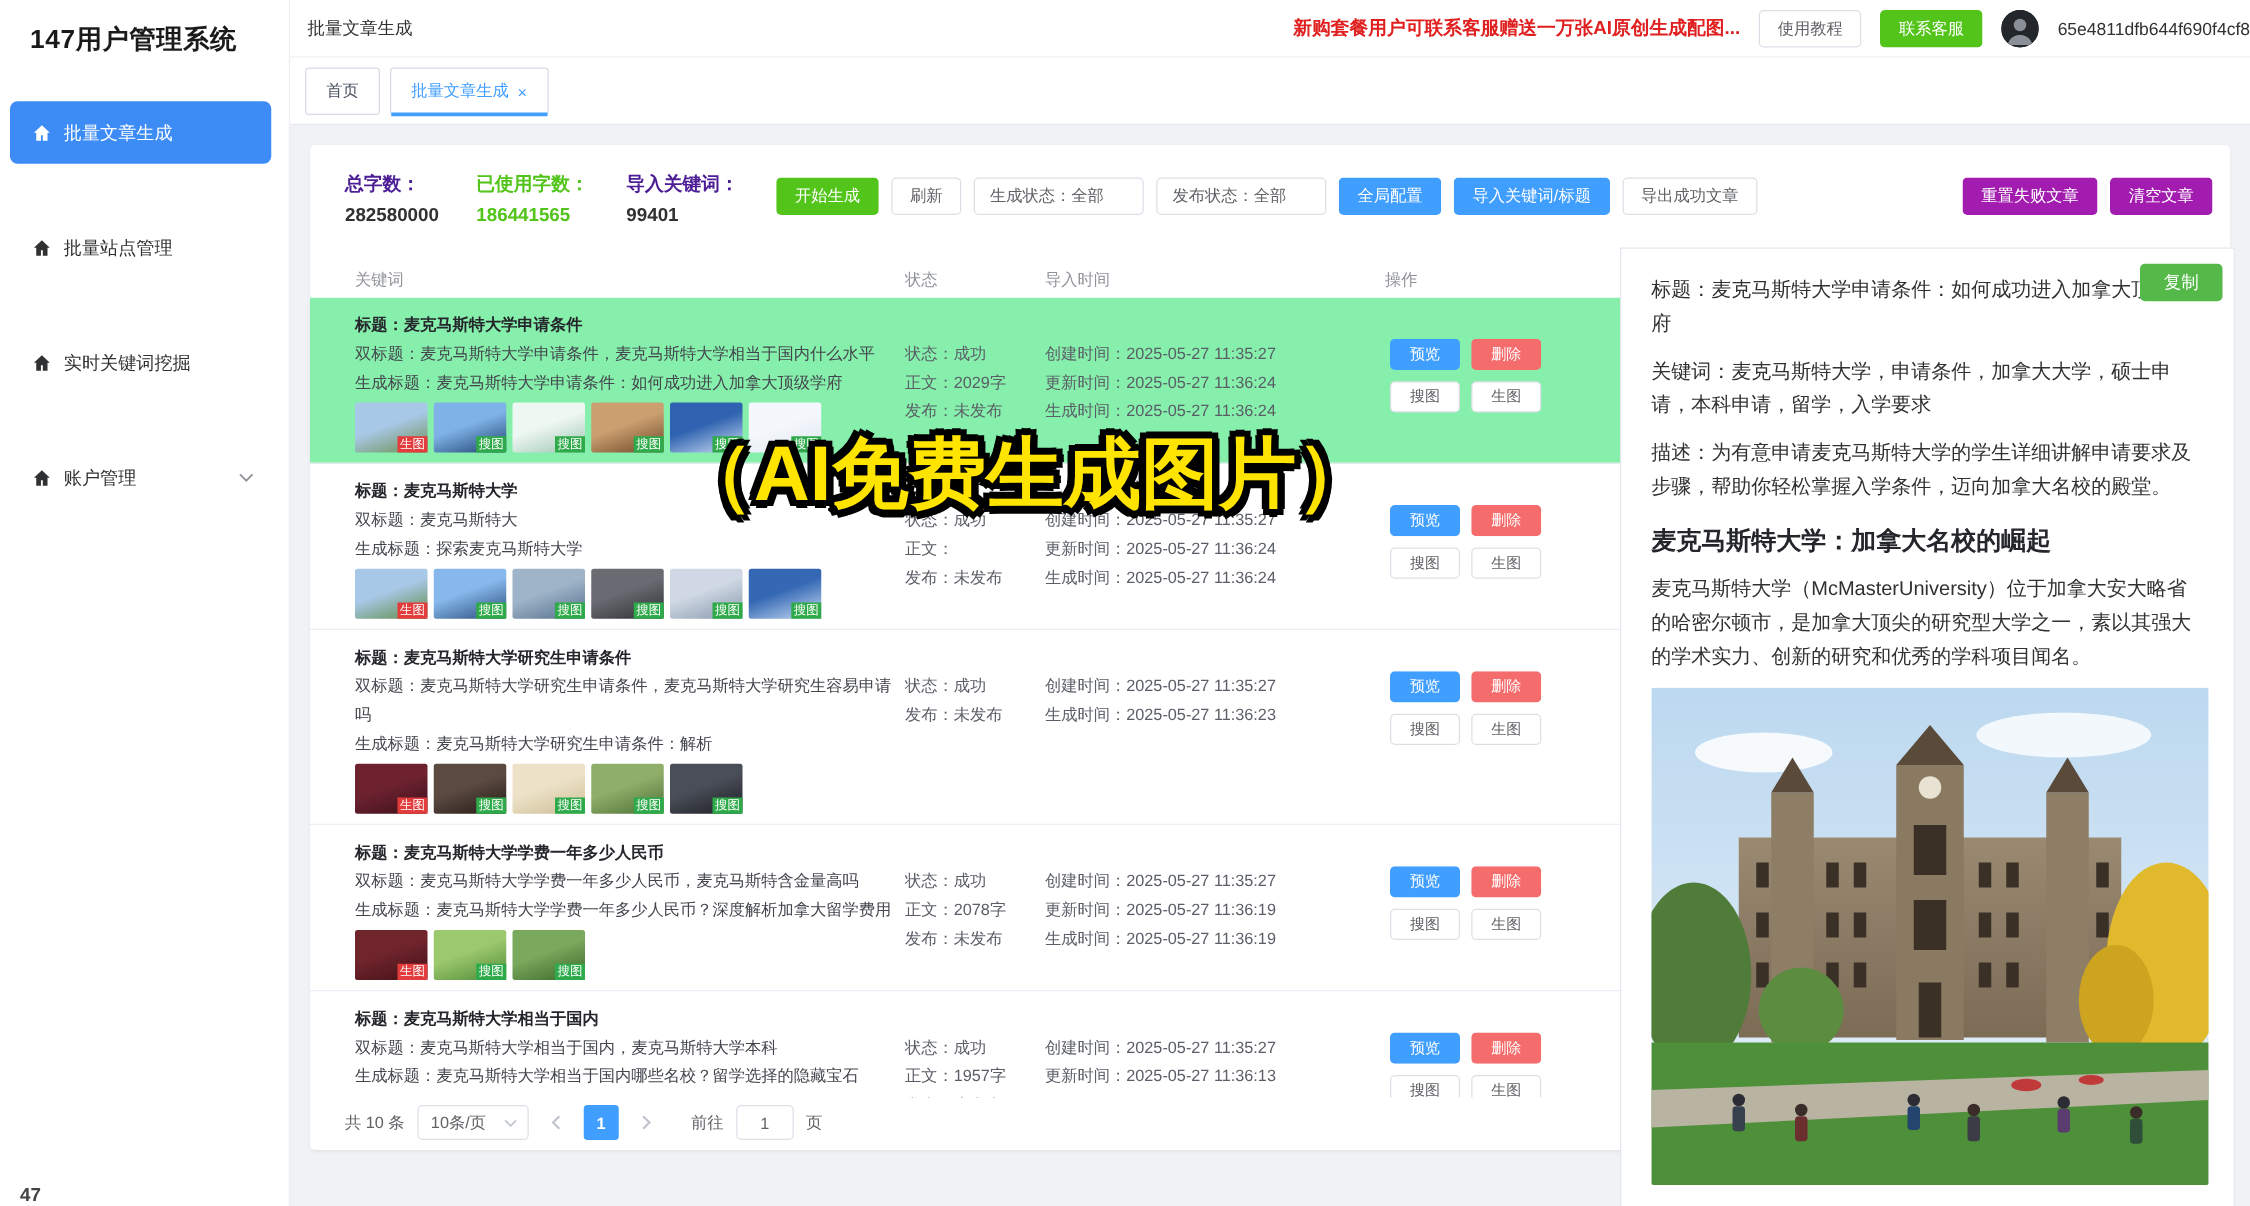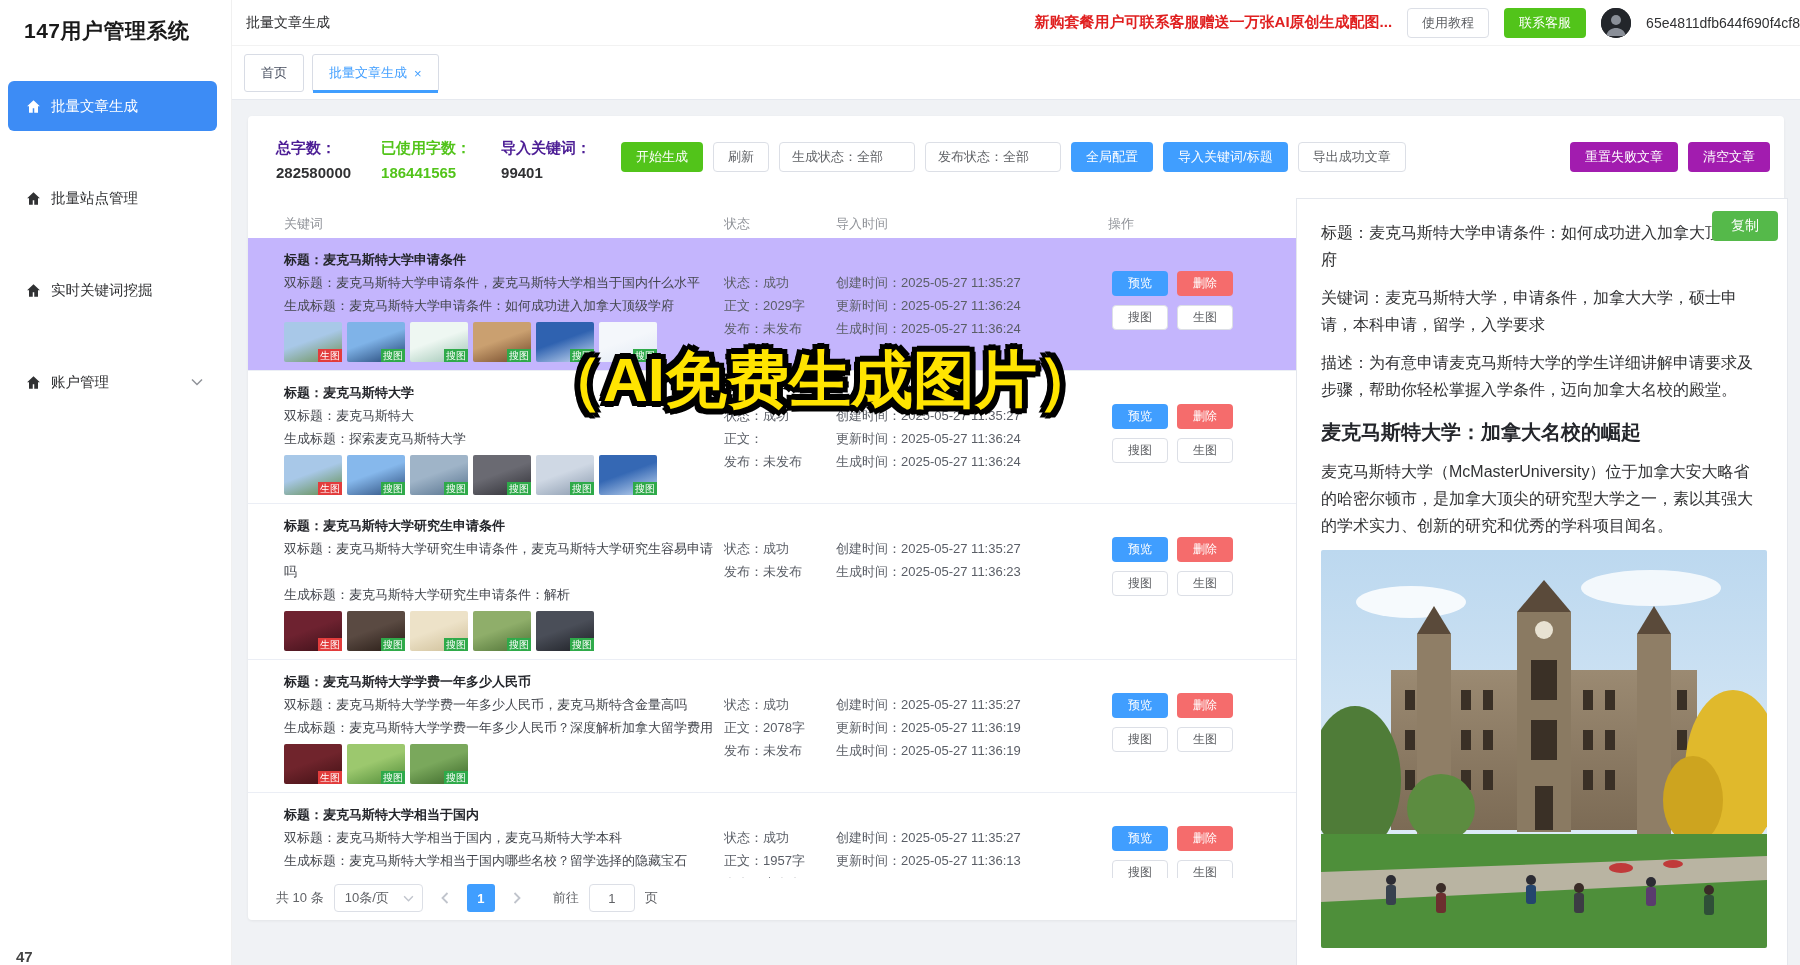--- a/index.html
+++ b/index.html
@@ -57,21 +57,21 @@
     font-size:13px;display:inline-flex;align-items:center;padding:0 12px;margin-right:10px;
     min-width:136px;cursor:pointer;}
   .spacer{flex:1;}
 
   
   .thead{display:grid;grid-template-columns:440px 112px 272px auto;padding-left:36px;
     margin-top:24px;font-size:13px;color:#909399;height:28px;align-items:center;}
   .rows{height:640px;overflow:hidden;}
   .trow{display:grid;grid-template-columns:440px 112px 272px auto;padding:10px 0 8px 36px;
     border-bottom:1px solid #ebeef5;}
-  .trow.selected{background:#c4b5fd;}
+  .trow.selected{background:#86efac;}
   .kw p{margin:0;font-size:13px;line-height:23px;color:#43464d;}
   .kw p.t{font-weight:bold;color:#24262b;}
   .thumbs{display:flex;gap:5px;margin-top:5px;}
   .thumb{position:relative;width:58px;height:40px;border-radius:2px;flex:0 0 auto;}
   .thumb .tag{position:absolute;right:0;bottom:0;font-size:10px;color:#fff;padding:0 2px;line-height:13px;}
   .tag.gen{background:#e23c3c;}
   .tag.search{background:#2faa4a;}
   .col3 p,.col2 p{margin:0;font-size:13px;line-height:23px;color:#5a5e66;}
   .col2,.col3,.col4{padding-top:23px;}
   .acts{display:grid;grid-template-columns:56px 56px;gap:9px;height:min-content;margin-left:4px;}

